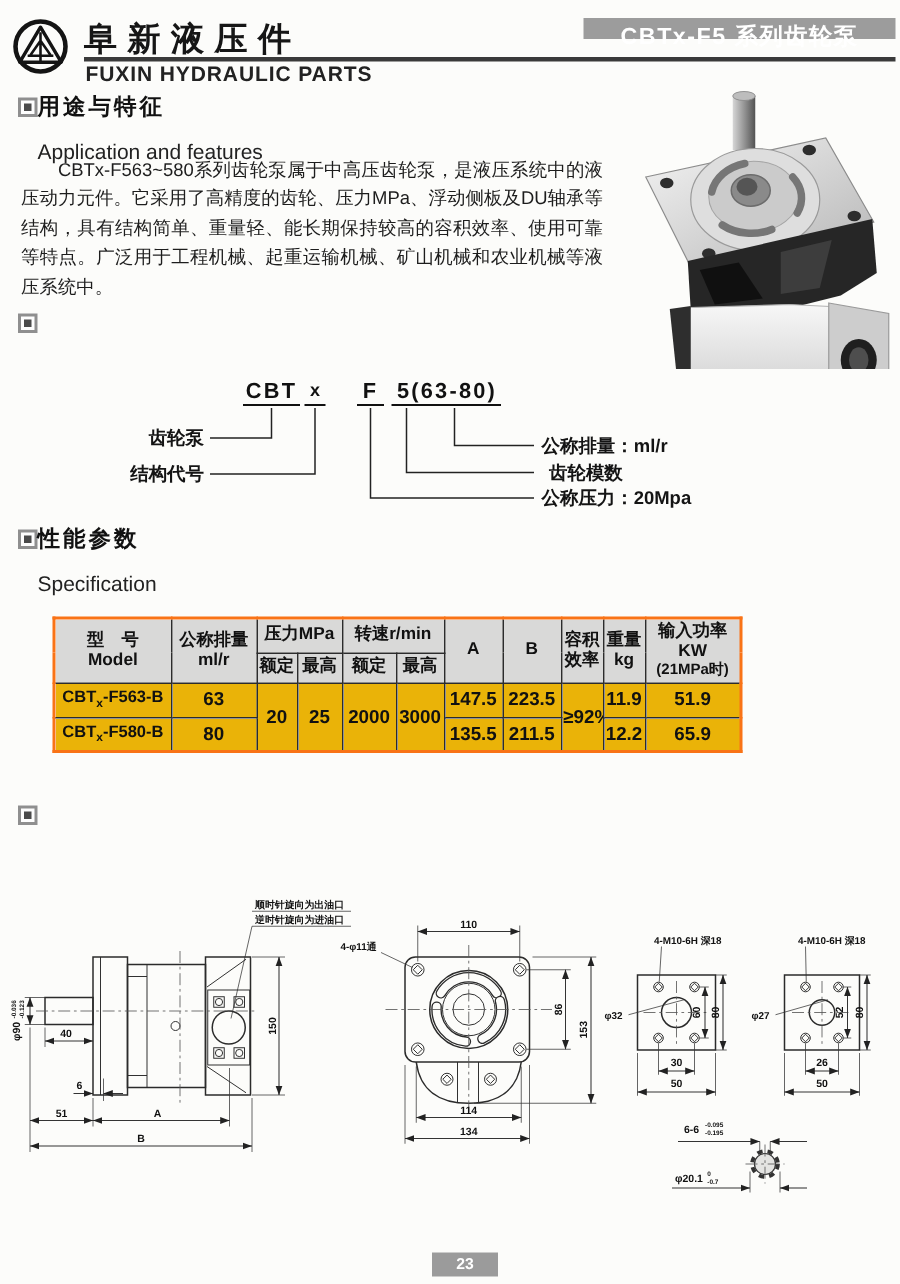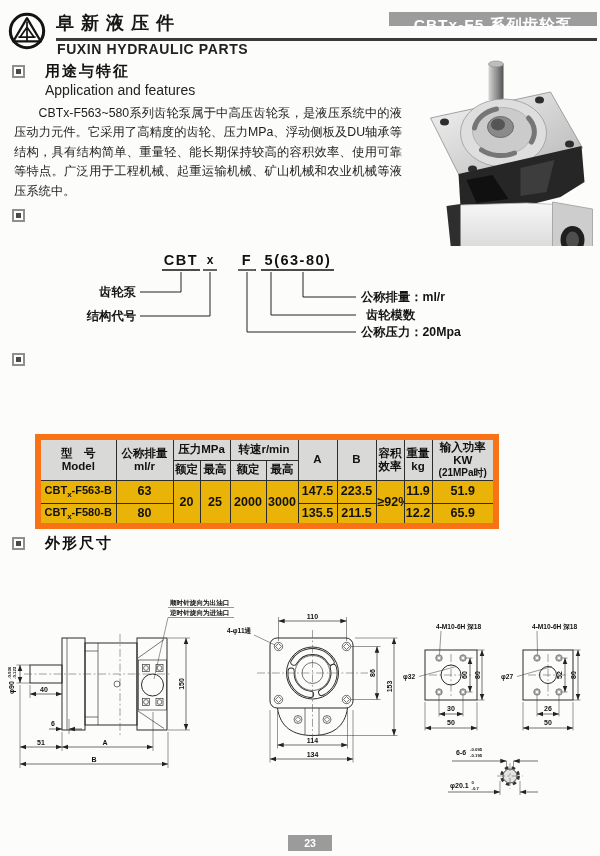--- a/index.html
+++ b/index.html
@@ -1,43 +1,43 @@
 <!DOCTYPE html>
 <html><head>
 <meta charset="utf-8">
 <style>
 *{margin:0;padding:0;box-sizing:border-box}
 html,body{width:600px;height:856px}
 body{position:relative;background:#fcfcfa;font-family:"Liberation Sans","DejaVu Sans",sans-serif;color:#1a1a1a;overflow:hidden}
 .abs{position:absolute}
 
 .logo{left:7px;top:11px;width:40px;height:40px}
-.company-cn{left:56px;top:11px;font-size:18px;font-weight:700;letter-spacing:7px;color:#161616;white-space:nowrap}
+.company-cn{left:56px;top:11px;font-size:22px;font-weight:700;letter-spacing:7px;color:#161616;white-space:nowrap}
 .company-en{left:57px;top:41px;font-size:14px;font-weight:700;letter-spacing:.6px;color:#222}
 .header-rule{left:56px;top:38px;width:541px;height:2.5px;background:#3a3a3a}
 .banner{left:389px;top:12px;width:208px;height:14px;background:#9c9c9c;color:#fff;font-size:15.5px;font-weight:700;letter-spacing:1px;text-align:center;line-height:26px;white-space:nowrap}
 
-.sec{left:12px;display:flex;gap:20px}
+.sec{left:12px;display:flex;gap:0}
 .marker{width:13px;height:13px;border:2px solid #8f8f8f;background:#fdfdfd;margin-top:3px;display:flex;align-items:center;justify-content:center;flex:none}
 .marker i{display:block;width:5px;height:5px;background:#4a4a4a}
 .sec-cn{font-size:15px;font-weight:700;letter-spacing:2px;color:#111}
-.sec-en{font-size:14px;color:#222;margin-top:1px}
+.sec-en{font-size:14px;color:#222;margin-top:12px}
 
 .para{left:14px;top:104px;width:388px;font-size:12.3px;line-height:1.58;text-align:justify;text-indent:2em;color:#1d1d1d}
 
 .photo{left:402px;top:56px;width:193px;height:190px}
 
 .dsvg text{font-family:"Liberation Sans","DejaVu Sans",sans-serif}
 .code-part{font-size:14.5px;font-weight:700;letter-spacing:1.5px;fill:#111}
 .code-part-s{font-size:12px;font-weight:700;fill:#111}
 .code-lbl{font-size:12.3px;font-weight:700;fill:#141414}
 .cln{stroke:#222;stroke-width:1;fill:none}
 .uln{stroke:#111;stroke-width:1.3}
 
-.spec-table{left:35px;top:434px;width:458px;border-collapse:collapse;table-layout:fixed;border:6px solid #f97316}
+.spec-table{left:35px;top:411px;width:458px;border-collapse:collapse;table-layout:fixed;border:2px solid #f97316}
 .spec-table th,.spec-table td{border:1px solid #2c2c2c;text-align:center;vertical-align:middle;padding:0 1px;line-height:1.14;overflow:hidden}
 .spec-table th{background:#d9d9d8;font-size:11.5px;font-weight:700;color:#111}
 .spec-table td{font-size:12.5px;font-weight:700;color:#111;background:#eab308}
 .spec-table .sm{font-size:10px}
 .spec-table td.model{font-size:11px}
 .spec-table td.model sub{font-size:8px}
 .tr1{height:23px}.tr2{height:20px}.trd{height:23px}
 
 .oln{fill:none;stroke:#2b2b2b;stroke-width:1}
 .oln2{fill:none;stroke:#2b2b2b;stroke-width:.65}
@@ -145,20 +145,24 @@
   <text class="code-lbl" x="136" y="80" text-anchor="end">结构代号</text>
   <text class="code-lbl" x="361" y="61">公称排量：ml/r</text>
   <text class="code-lbl" x="366" y="79">齿轮模数</text>
   <text class="code-lbl" x="361" y="96">公称压力：20Mpa</text>
 </svg>
 
 <div class="abs sec" style="top:350px">
   <span class="marker">
       <i></i>
     </span>
+  <div>
+    <div class="sec-cn">性能参数</div>
+    <div class="sec-en">Specification</div>
+  </div>
 </div>
 
 <table class="abs spec-table">
   <colgroup>
     <col style="width:78px">
       <col style="width:57px">
       <col style="width:27px">
       <col style="width:30px">
     <col style="width:36px">
       <col style="width:32px">
@@ -226,21 +230,20 @@
       <td>65.9</td>
     </tr>
   </tbody>
 </table>
 
 <div class="abs sec" style="top:534px">
   <span class="marker">
       <i></i>
     </span>
   <div>
-    <div class="sec-cn">外形尺寸</div>
   </div>
 </div>
 
 <svg class="abs dsvg" style="left:0;top:588px" width="600" height="240" viewBox="0 0 600 240">
   <defs>
     <marker id="ar" markerUnits="userSpaceOnUse" markerWidth="6.5" markerHeight="6" viewBox="0 0 6.5 6" refX="6.2" refY="3" orient="auto-start-reverse">
       <path d="M0,.7 L6.3,3 L0,5.3 Z" fill="#222"></path>
     </marker>
   </defs>
 

